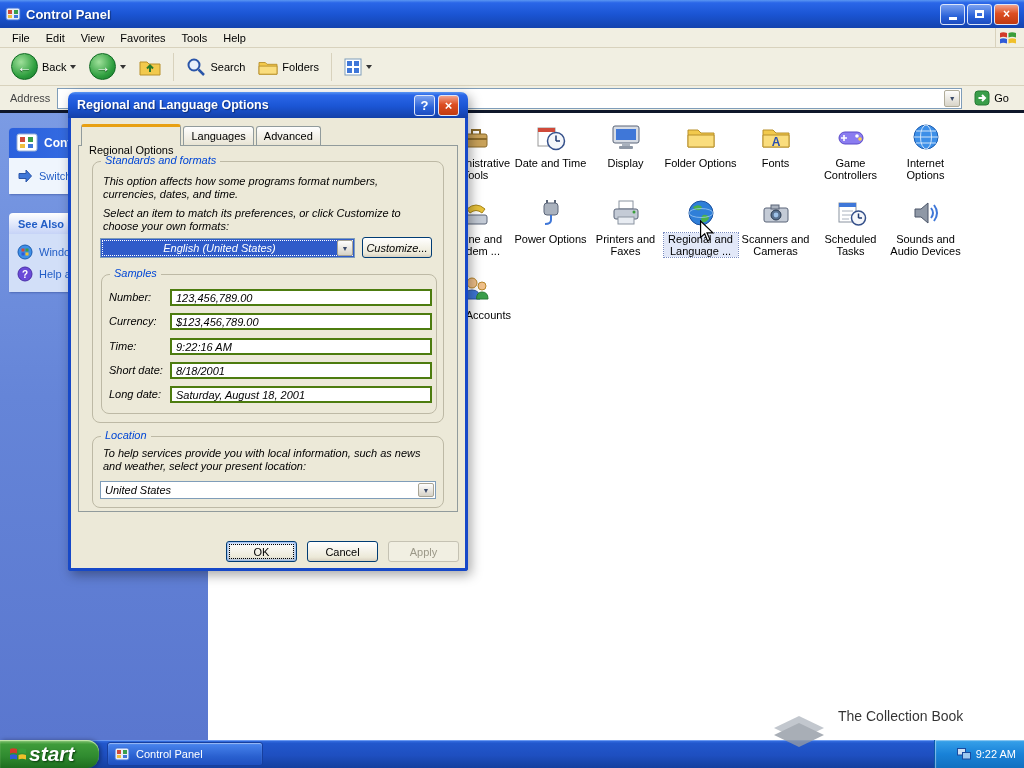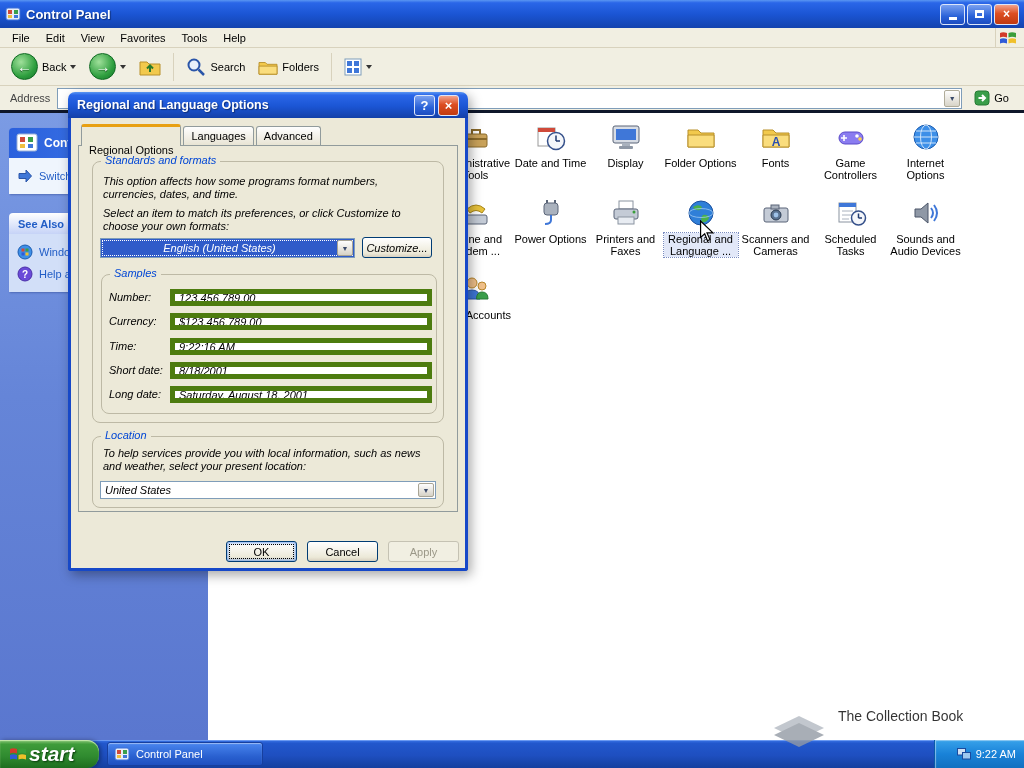--- a/index.html
+++ b/index.html
@@ -61,21 +61,21 @@
   .tab.active{height:22px;background:#ece9d8;border-top:3px solid #e8a012;padding-top:17px;margin-bottom:-1px;}
   .dlg-page{position:absolute;left:7px;top:27px;width:380px;height:367px;border:1px solid #919b9c;background:#ece9d8;}
   .grp{position:absolute;border:1px solid #bdb9a5;border-radius:8px;font-style:italic;}
   .grp-cap{position:absolute;top:-8px;left:8px;background:#ece9d8;padding:0 4px;color:#0046d5;}
   .dtext{position:absolute;line-height:13px;}
   .combo{position:absolute;height:20px;background:#fff;border:1px solid #7f9db9;display:flex;align-items:center;padding:0 20px 0 4px;}
   .combo .cval{white-space:nowrap;overflow:hidden;}
   .combo .arrowbox{position:absolute;right:1px;top:1px;bottom:1px;width:16px;background:linear-gradient(180deg,#fefefe,#d6d2c6);border:1px solid #a8a494;border-radius:2px;display:flex;align-items:center;justify-content:center;font-size:7px;color:#3a4a6a;}
   .combo.selected{background:#2f5bc9;color:#fff;outline:1px dotted #fff;outline-offset:-3px;justify-content:center;}
   .sgrp-row-label{position:absolute;left:7px;}
-  .sfield{position:absolute;left:68px;width:262px;height:17px;background:#fff;border:5px solid #4d7c0f;display:flex;align-items:center;padding:0 4px;white-space:nowrap;overflow:hidden;}
+  .sfield{position:absolute;left:68px;width:262px;height:17px;background:#fff;border:2px solid #4d7c0f;display:flex;align-items:center;padding:0 4px;white-space:nowrap;overflow:hidden;}
   .xbtn{position:absolute;width:71px;height:21px;border:1px solid #003c74;border-radius:3px;background:linear-gradient(180deg,#ffffff,#ece9d8 80%,#d8d0bf);display:flex;align-items:center;justify-content:center;}
   .xbtn.def{box-shadow:inset 0 0 3px 1px #7daaf0;outline:1px dotted #000;outline-offset:-4px;}
   .xbtn.disabled{border-color:#c5c2b3;color:#9b9888;background:#f1efe2;}
 
   
   .taskbar{position:absolute;left:0;top:740px;width:1024px;height:28px;z-index:150;
     background:linear-gradient(180deg,#3a76e8 0%,#2257cc 12%,#1e4fc0 55%,#153f9e 100%);box-shadow:inset 0 1px 0 #6a99f2;}
   .start{position:absolute;left:0;top:0;height:28px;width:99px;border-radius:0 12px 12px 0;
     background:linear-gradient(180deg,#8cc87a 0%,#3f9c3a 15%,#2f8a2f 60%,#1e6e1e 100%);
     display:flex;align-items:center;gap:2px;padding-left:9px;color:#fff;font-weight:bold;font-style:italic;font-size:21px;

